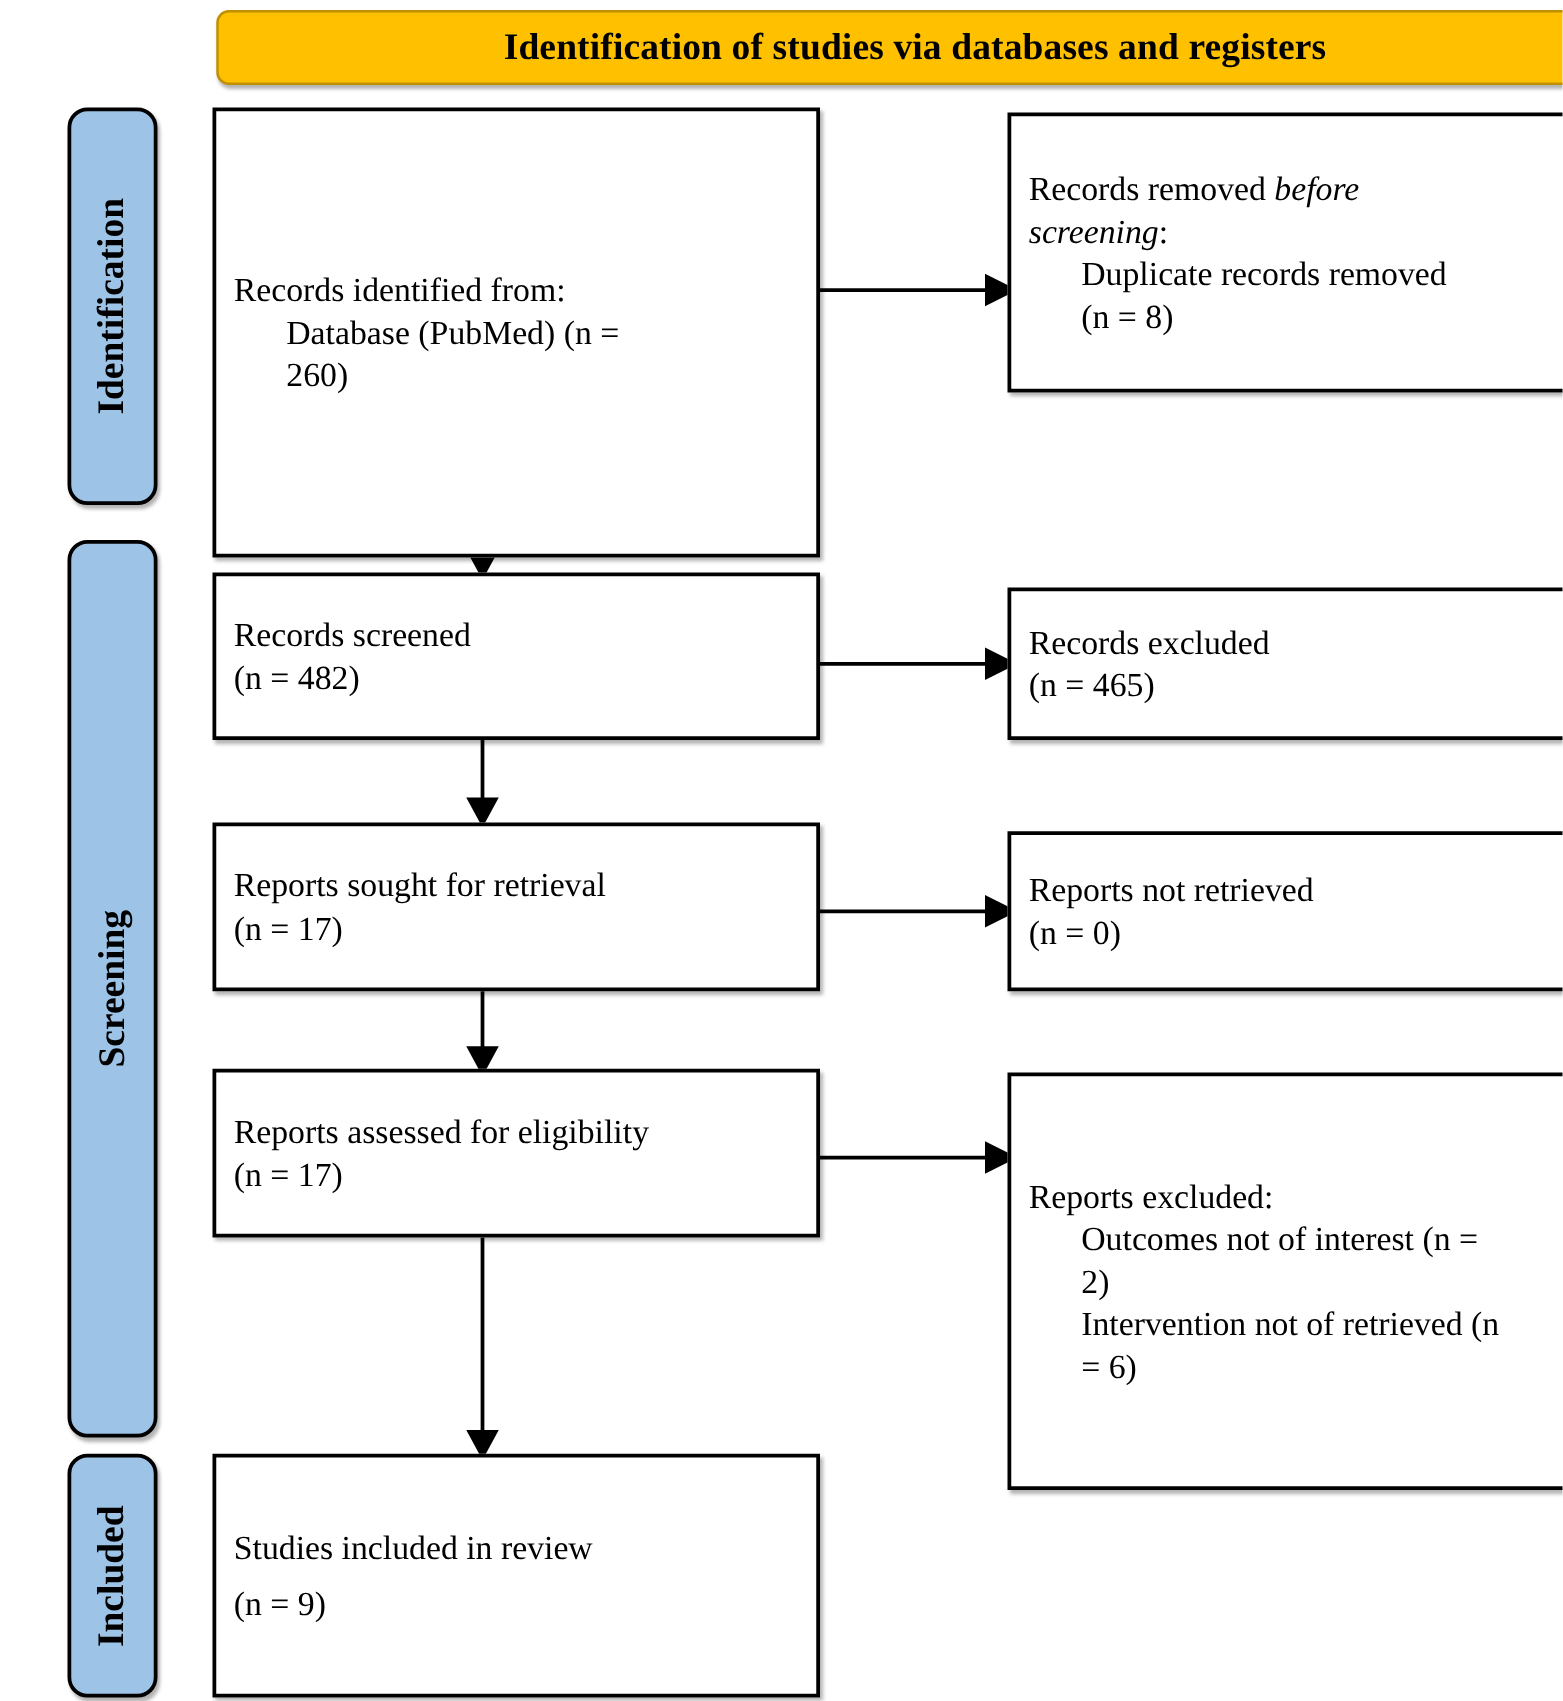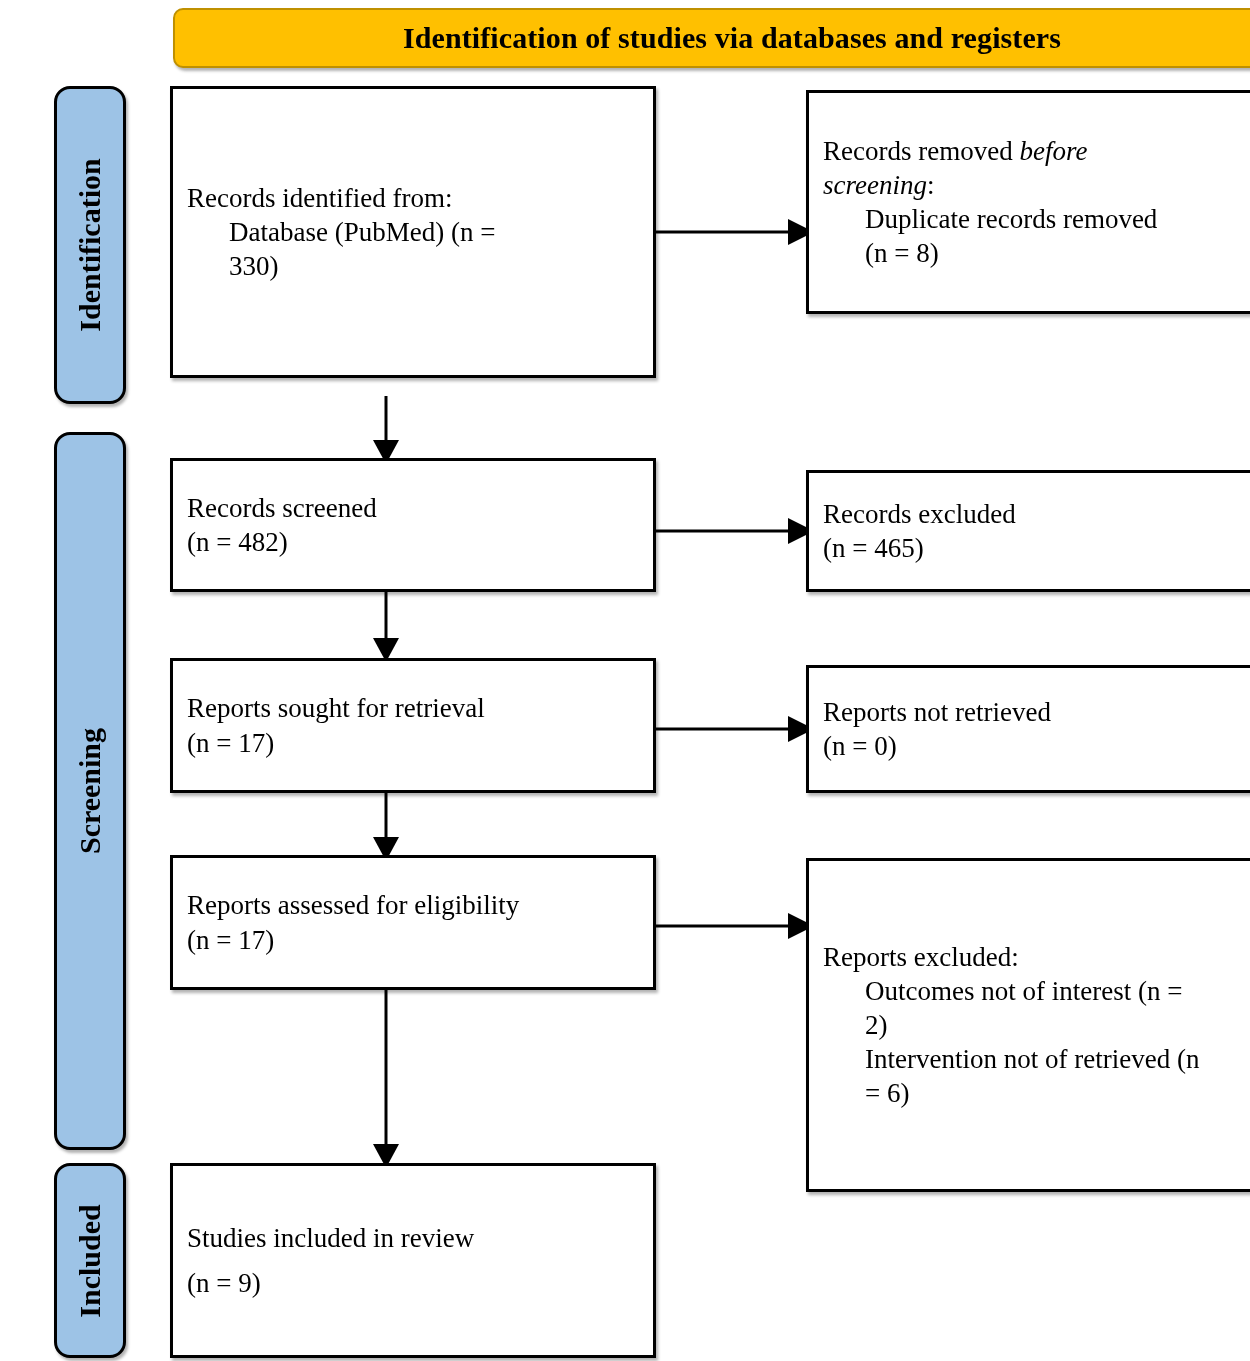--- a/index.html
+++ b/index.html
@@ -89,21 +89,21 @@
     line-height: 1.26;
     color: #000000;
   }
   .box p.indent {
     padding-left: 42px;
     text-indent: 0;
   }
   .box p .it { font-style: italic; }
 
   
-  #box-identified   { left: 122px; top: 86px;   width: 486px; height: 292px; }
+  #box-identified   { left: 122px; top: 86px;   width: 486px; height: 360px; }
   #box-screened     { left: 122px; top: 458px;  width: 486px; height: 134px; }
   #box-sought       { left: 122px; top: 658px;  width: 486px; height: 135px; }
   #box-assessed     { left: 122px; top: 855px;  width: 486px; height: 135px; }
   #box-included     { left: 122px; top: 1163px; width: 486px; height: 195px; gap: 11px; }
 
   
   #box-removed      { left: 758px; top: 90px;   width: 485px; height: 224px; }
   #box-excluded-rec { left: 758px; top: 470px;  width: 551px; height: 122px; }
   #box-not-retrieved{ left: 758px; top: 665px;  width: 485px; height: 128px; }
   #box-excluded-rep { left: 758px; top: 858px;  width: 485px; height: 334px; }
@@ -183,21 +183,21 @@
   <div class="conn" style="left:321px; top:984px;">
     <svg width="34" height="186" viewBox="0 0 34 186">
       <line x1="17" y1="0" x2="17" y2="162" stroke="#000" stroke-width="3"></line>
       <polygon points="4,160 30,160 17,184" fill="#000"></polygon>
     </svg>
   </div>
 
   <div class="box" id="box-identified">
     <p>Records identified from:</p>
     <p class="indent">Database (PubMed) (n =</p>
-    <p class="indent">330)</p>
+    <p class="indent">260)</p>
   </div>
 
   <div class="box" id="box-screened">
     <p>Records screened</p>
     <p>(n = 482)</p>
   </div>
 
   <div class="box" id="box-sought">
     <p>Reports sought for retrieval</p>
     <p>(n = 17)</p>

